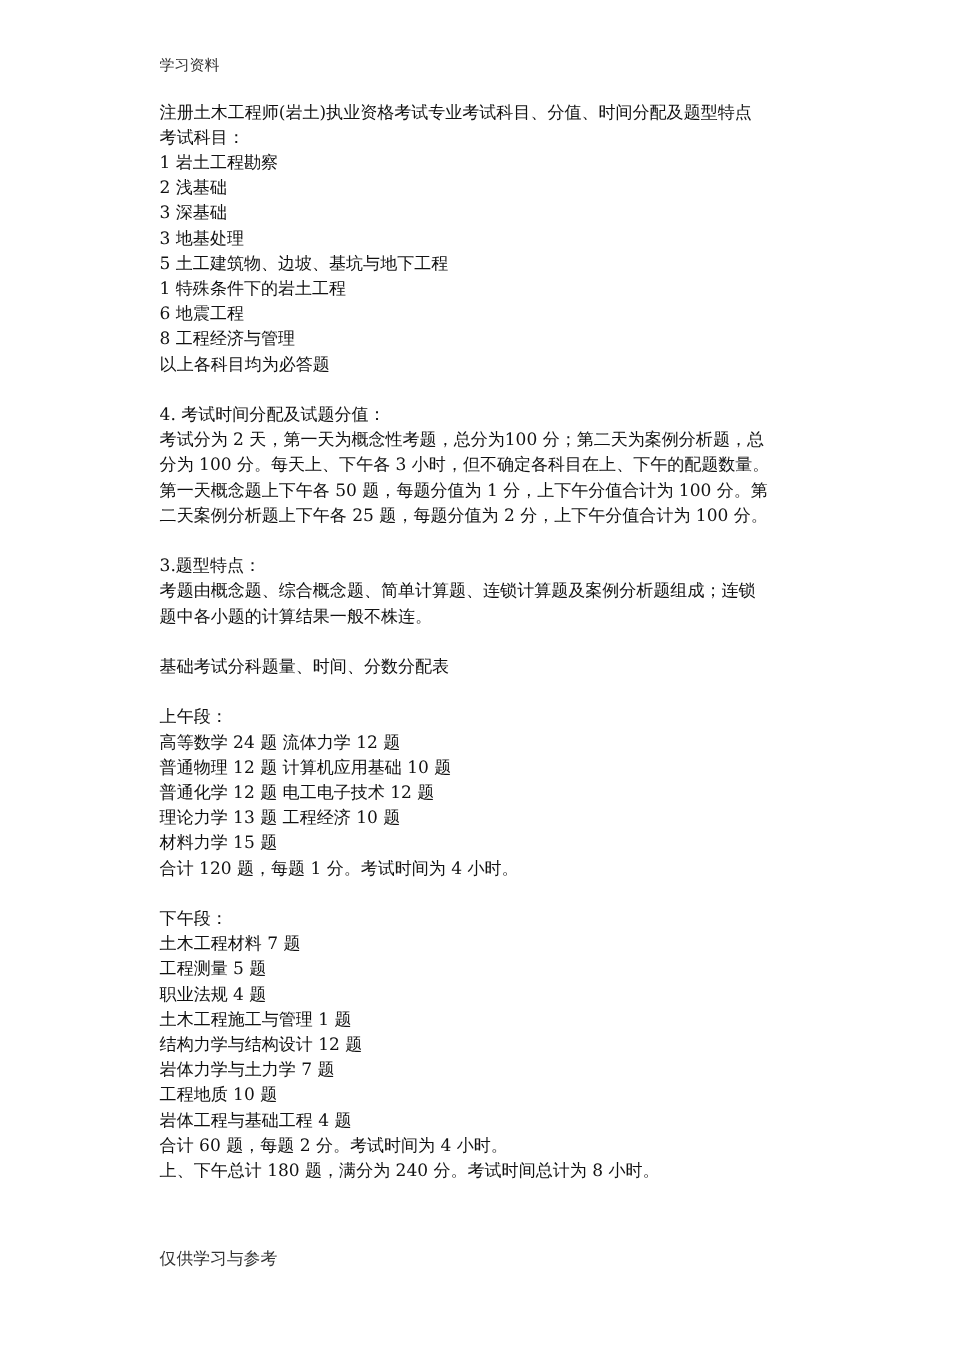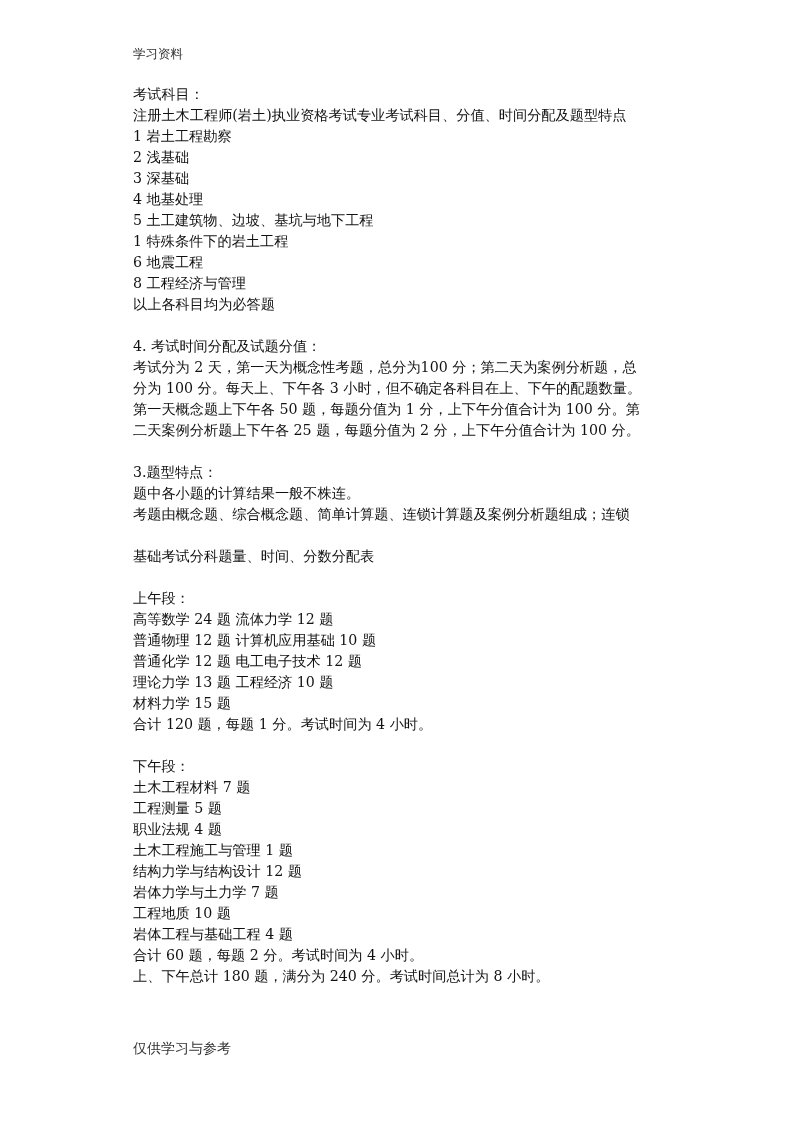--- a/index.html
+++ b/index.html
@@ -14,43 +14,43 @@
   .line { white-space: nowrap; height: 21px; }
   .gap { height: 21px; }
 </style>
 </head>
 <body>
 
 <div class="page">
   <div class="header">学习资料</div>
 
   <div class="body">
+    <div class="line">注册土木工程师(岩土)执业资格考试专业考试科目、分值、时间分配及题型特点</div>
     <div class="line">考试科目：</div>
-    <div class="line">注册土木工程师(岩土)执业资格考试专业考试科目、分值、时间分配及题型特点</div>
     <div class="line">1 岩土工程勘察</div>
     <div class="line">2 浅基础</div>
     <div class="line">3 深基础</div>
-    <div class="line">4 地基处理</div>
+    <div class="line">3 地基处理</div>
     <div class="line">5 土工建筑物、边坡、基坑与地下工程</div>
     <div class="line">1 特殊条件下的岩土工程</div>
     <div class="line">6 地震工程</div>
     <div class="line">8 工程经济与管理</div>
     <div class="line">以上各科目均为必答题</div>
     <div class="gap"></div>
 
     <div class="line">4. 考试时间分配及试题分值：</div>
     <div class="line">考试分为 2 天，第一天为概念性考题，总分为100 分；第二天为案例分析题，总</div>
     <div class="line">分为 100 分。每天上、下午各 3 小时，但不确定各科目在上、下午的配题数量。</div>
     <div class="line">第一天概念题上下午各 50 题，每题分值为 1 分，上下午分值合计为 100 分。第</div>
     <div class="line">二天案例分析题上下午各 25 题，每题分值为 2 分，上下午分值合计为 100 分。</div>
     <div class="gap"></div>
 
     <div class="line">3.题型特点：</div>
+    <div class="line">考题由概念题、综合概念题、简单计算题、连锁计算题及案例分析题组成；连锁</div>
     <div class="line">题中各小题的计算结果一般不株连。</div>
-    <div class="line">考题由概念题、综合概念题、简单计算题、连锁计算题及案例分析题组成；连锁</div>
     <div class="gap"></div>
 
     <div class="line">基础考试分科题量、时间、分数分配表</div>
     <div class="gap"></div>
 
     <div class="line">上午段：</div>
     <div class="line">高等数学  24 题  流体力学  12 题</div>
     <div class="line">普通物理  12 题  计算机应用基础  10 题</div>
     <div class="line">普通化学  12 题  电工电子技术  12 题</div>
     <div class="line">理论力学  13 题  工程经济  10 题</div>

